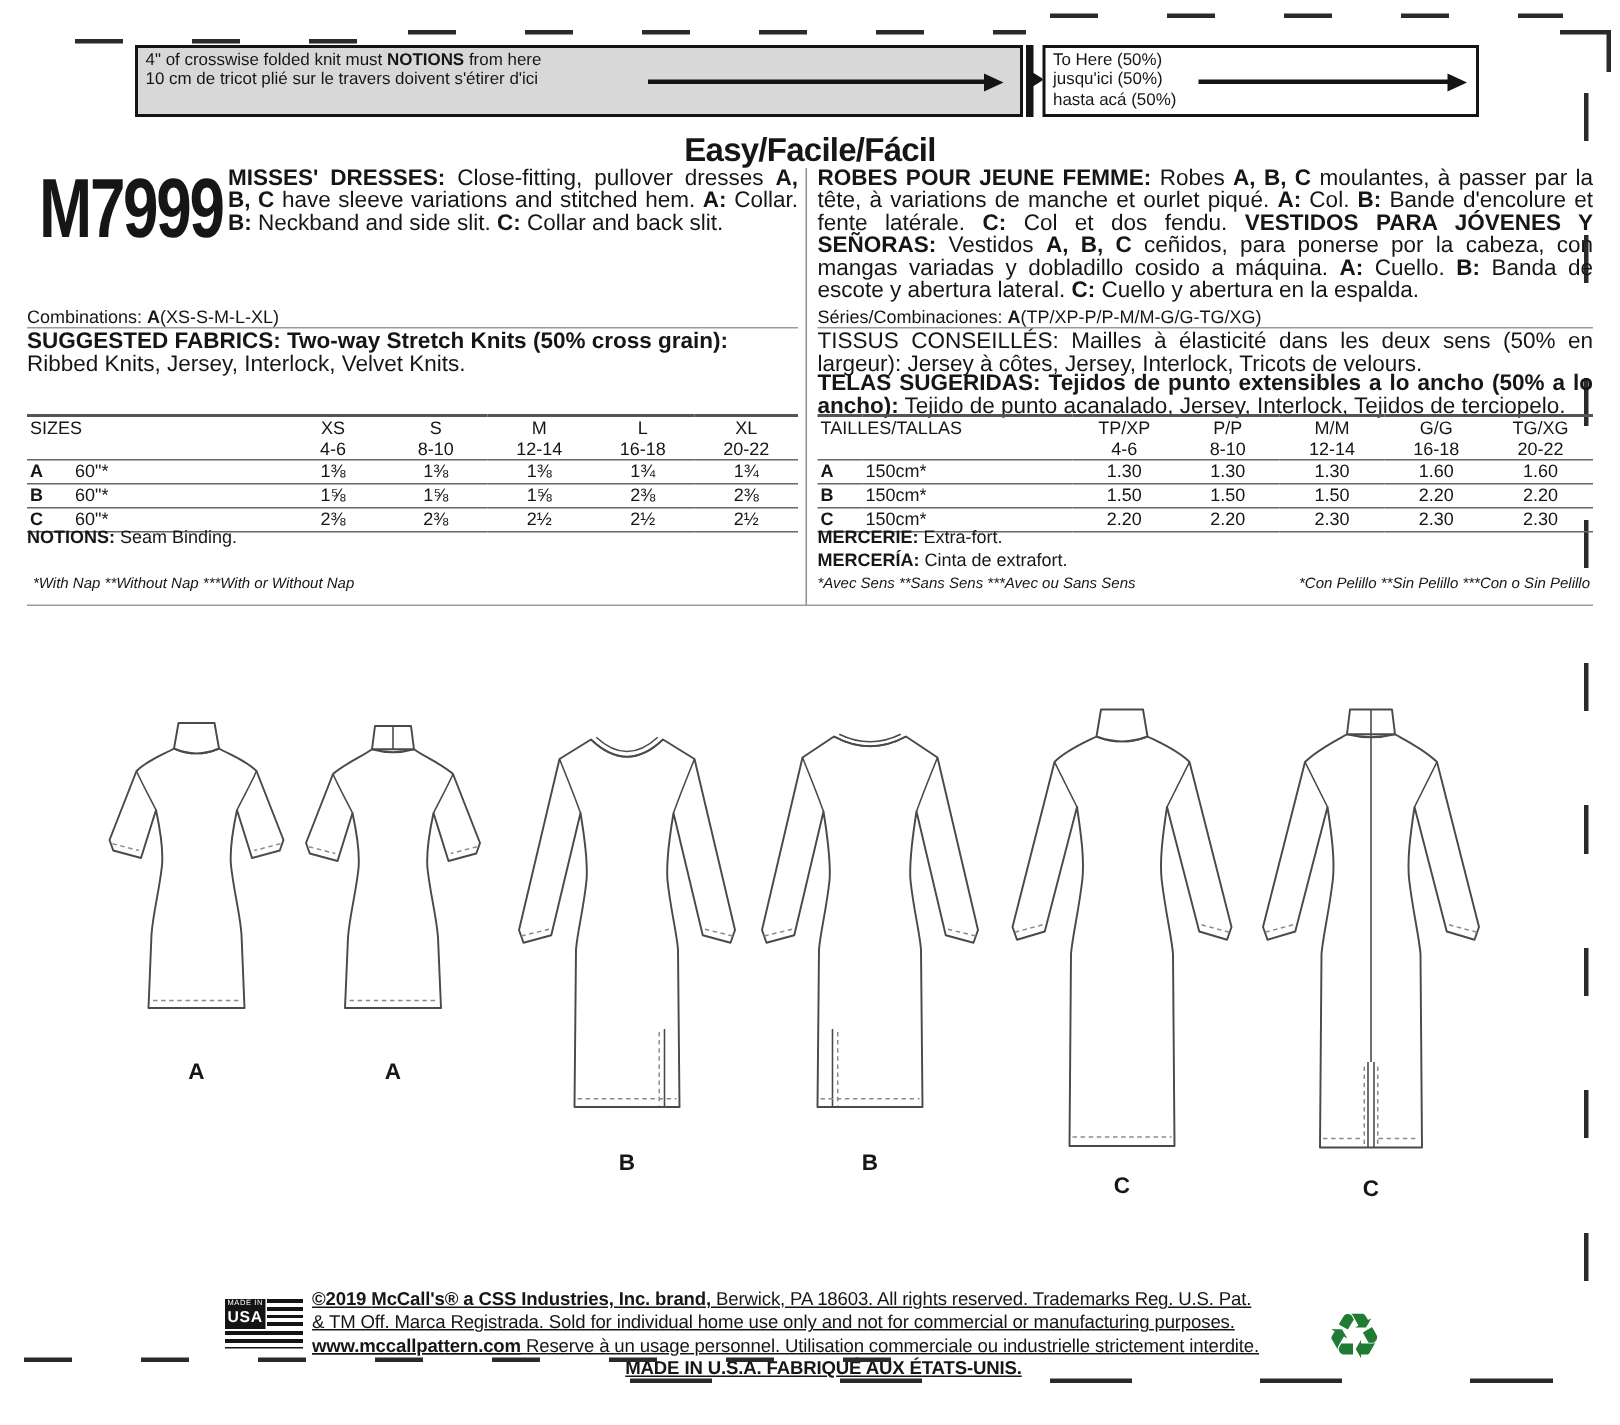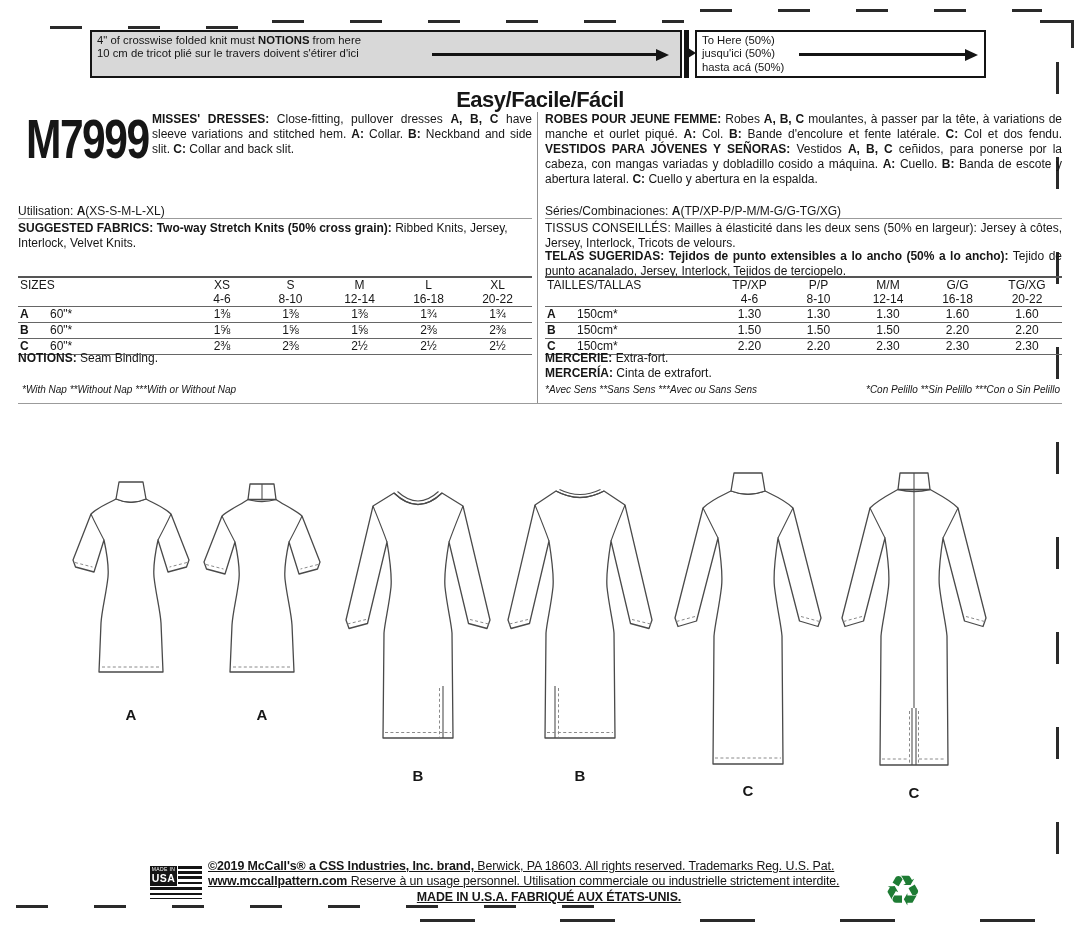--- a/index.html
+++ b/index.html
@@ -20,21 +20,21 @@
   .gauge-left{left:90px;top:30px;width:592px;height:48px;background:#d8d8d8;}
   .gauge-right{left:695px;top:30px;width:291px;height:48px;background:#fff;}
   .gauge-bar{left:684px;top:30px;width:5px;height:48px;background:#141414;}
   .arrow-line{position:absolute;height:3px;background:#141414;}
   .arrow-head{position:absolute;width:0;height:0;border-top:6px solid transparent;border-bottom:6px solid transparent;border-left:13px solid #141414;}
 
   .heading{left:0;top:87px;width:1080px;text-align:center;font-size:22px;font-weight:bold;letter-spacing:-0.5px;}
 
   .pattern-no{left:26px;top:106px;font-size:56px;font-weight:bold;letter-spacing:-2px;transform:scaleX(0.76);transform-origin:left top;white-space:nowrap;}
 
-  .para{position:absolute;font-size:12px;line-height:14.9px;text-align:justify;}
+  .para{position:absolute;font-size:15px;line-height:14.9px;text-align:justify;}
   .line-sm{position:absolute;font-size:12px;line-height:14px;white-space:nowrap;}
   .rule{position:absolute;height:1px;background:#9b9b9b;}
   .vdiv{left:537px;top:112px;width:1px;height:292px;background:#8f8f8f;}
 
   table.spec{position:absolute;border-collapse:collapse;font-size:12px;table-layout:fixed;
              border-top:2px solid #555;}
   table.spec td{padding:0 2px;height:14px;line-height:13px;text-align:center;white-space:nowrap;}
   table.spec td.l{text-align:left;}
   table.spec tr.hdr2 td{border-bottom:1.5px solid #666;}
   table.spec tr.body td{border-bottom:1.5px solid #666;height:15px;}
@@ -87,21 +87,21 @@
   <div class="arrow-head" style="left:268px;top:16.5px;"></div>
 </div>
 
 <div class="abs heading">Easy/Facile/Fácil</div>
 <div class="abs pattern-no">M7999</div>
 
 <div class="para" style="left:152px;top:112px;width:380px;"><span style="font-weight: bold;">MISSES' DRESSES:</span><span> Close-fitting, pullover dresses </span><span style="font-weight: bold;">A, B, C</span><span> have sleeve variations and stitched hem. </span><span style="font-weight: bold;">A:</span><span> Collar. </span><span style="font-weight: bold;">B:</span><span> Neckband and side slit. </span><span style="font-weight: bold;">C:</span><span> Collar and back slit.</span></div>
 <div class="para" style="left:545px;top:112px;width:517px;"><span style="font-weight: bold;">ROBES POUR JEUNE FEMME:</span><span> Robes </span><span style="font-weight: bold;">A, B, C</span><span> moulantes, à passer par la tête, à variations de manche et ourlet piqué. </span><span style="font-weight: bold;">A:</span><span> Col. </span><span style="font-weight: bold;">B:</span><span> Bande d'encolure et fente latérale. </span><span style="font-weight: bold;">C:</span><span> Col et dos fendu. </span><span style="font-weight: bold;">VESTIDOS PARA JÓVENES Y SEÑORAS:</span><span> Vestidos </span><span style="font-weight: bold;">A, B, C</span><span> ceñidos, para ponerse por la cabeza, con mangas variadas y dobladillo cosido a máquina. </span><span style="font-weight: bold;">A:</span><span> Cuello. </span><span style="font-weight: bold;">B:</span><span> Banda de escote y abertura lateral. </span><span style="font-weight: bold;">C:</span><span> Cuello y abertura en la espalda.</span></div>
 <div class="abs vdiv"></div>
 
-<div class="line-sm" style="left:18px;top:204px;"><span>Utilisation: </span><span style="font-weight: bold;">A</span><span>(XS-S-M-L-XL)</span></div>
+<div class="line-sm" style="left:18px;top:204px;"><span>Combinations: </span><span style="font-weight: bold;">A</span><span>(XS-S-M-L-XL)</span></div>
 <div class="rule" style="left:18px;top:218px;width:514px;"></div>
 <div class="para" style="left:18px;top:221px;width:514px;text-align:left;"><span style="font-weight: bold;">SUGGESTED FABRICS: Two-way Stretch Knits (50% cross grain):</span><span> Ribbed Knits, Jersey, Interlock, Velvet Knits.</span></div>
 
 <div class="line-sm" style="left:545px;top:204px;"><span>Séries/Combinaciones: </span><span style="font-weight: bold;">A</span><span>(TP/XP-P/P-M/M-G/G-TG/XG)</span></div>
 <div class="rule" style="left:545px;top:218px;width:517px;"></div>
 <div class="para" style="left:545px;top:221px;width:517px;"><span style="font-weight: normal;">TISSUS CONSEILLÉS: Mailles à élasticité dans les deux sens (50% en largeur):</span><span> Jersey à côtes, Jersey, Interlock, Tricots de velours.</span></div>
 <div class="para" style="left:545px;top:249px;width:517px;"><span style="font-weight: bold;">TELAS SUGERIDAS: Tejidos de punto extensibles a lo ancho (50% a lo ancho):</span><span> Tejido de punto acanalado, Jersey, Interlock, Tejidos de terciopelo.</span></div>
 
 <table class="spec" style="left:18px;top:276px;width:514px;">
   <colgroup>
@@ -289,20 +289,21 @@
       <div class="usa-made">MADE IN</div>
       <div class="usa-name">USA</div>
     </div>
     <div class="usa-stripes-r"></div>
   </div>
   <div class="usa-bottom"></div>
 </div>
 
 <div class="abs footer-text">
   <div><span style="font-weight: bold;">©2019 </span><span style="font-weight: bold;">McCall's® a CSS Industries, Inc. brand,</span><span> Berwick, PA 18603. All rights reserved. Trademarks Reg. U.S. Pat.</span></div>
+  <div><span>&amp; TM Off. Marca Registrada. Sold for individual home use only and not for commercial or manufacturing purposes.</span></div>
   <div><span style="font-weight: bold; text-decoration: underline;">www.mccallpattern.com</span><span>  Reserve à un usage personnel. Utilisation commerciale ou industrielle strictement interdite.</span></div>
   <div class="footer-made">MADE IN U.S.A.  FABRIQUÉ AUX ÉTATS-UNIS.</div>
 </div>
 
 <div class="abs recycle" style="color: rgb(30, 124, 52);">♻</div>
 
 <div class="dash-h" style="left:16px;top:905px;width:600px;"></div>
 <div class="dash-h2" style="left:420px;top:919px;width:640px;"></div>
 
 </body></html>

